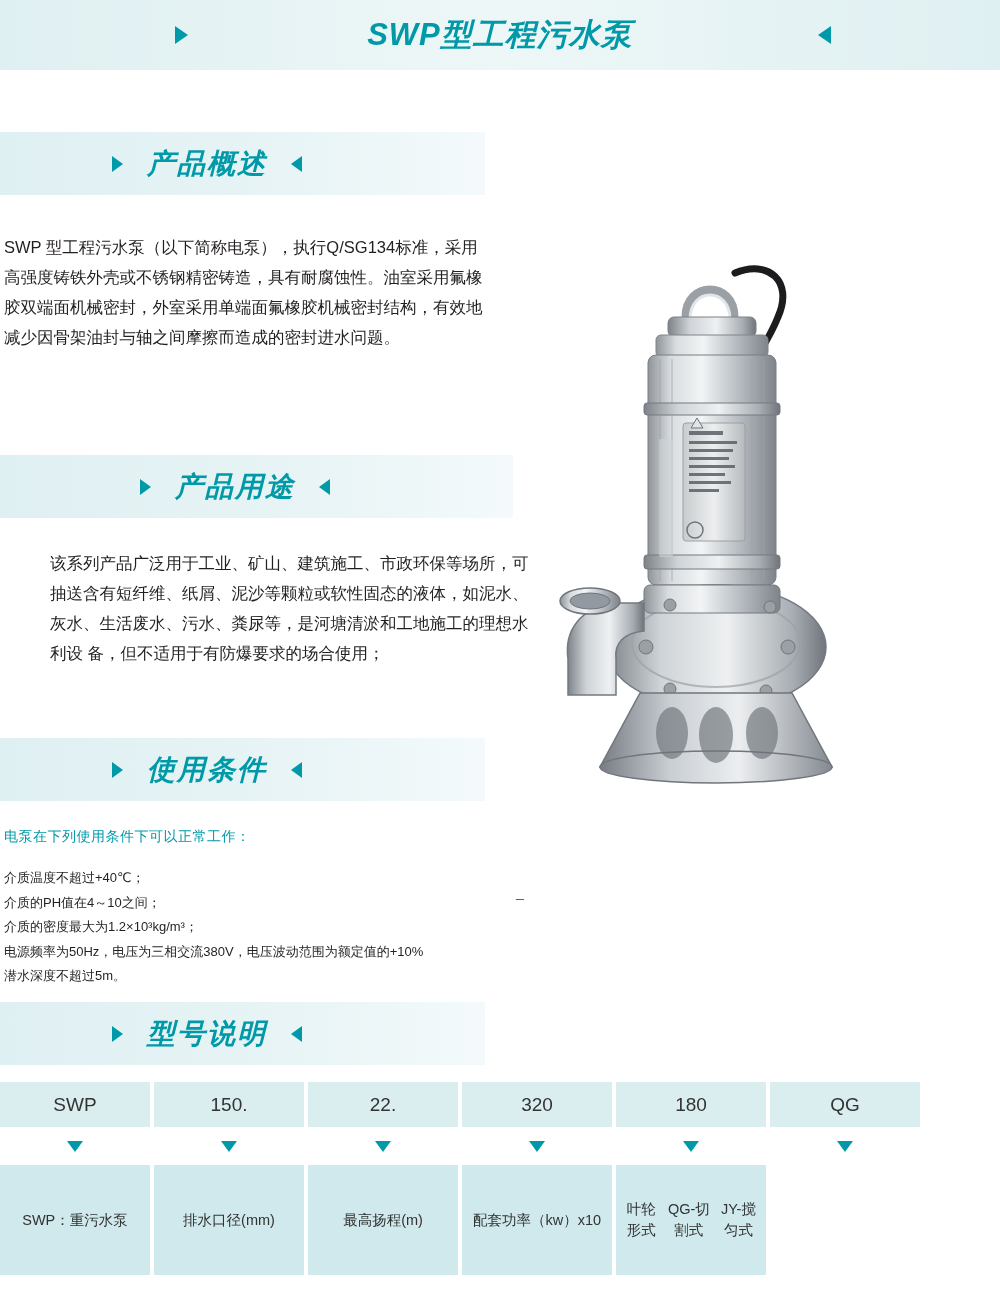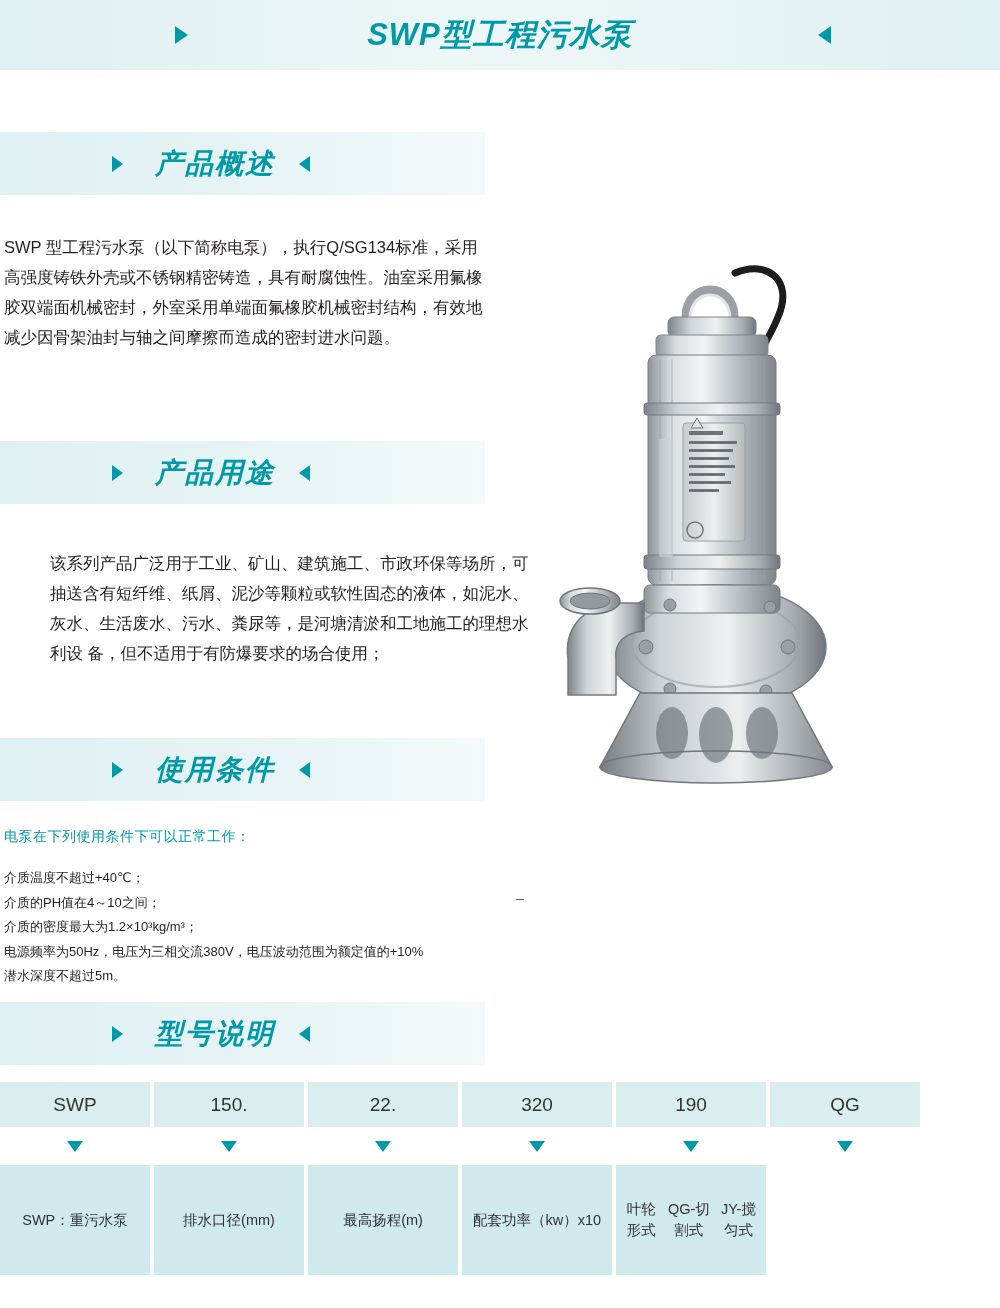--- a/index.html
+++ b/index.html
@@ -34,26 +34,26 @@
 
   
   .section-head{
     position:absolute;left:0;width:485px;height:63px;
     background:linear-gradient(to right,#dff0f2 0%,#e8f4f6 60%,#f4fafb 100%);
     display:flex;align-items:center;
   }
   .section-head .arrow-r{margin-left:112px;border-left-width:11px;border-top-width:8px;border-bottom-width:8px;}
   .section-head .sh-text{
     font-size:28px;font-weight:bold;font-style:italic;color:#0099a8;
-    margin-left:32px;letter-spacing:2px;
+    margin-left:24px;letter-spacing:2px;
   }
   .section-head .arrow-l{margin-left:24px;border-right-width:11px;border-top-width:8px;border-bottom-width:8px;}
 
   #head-overview{top:132px;}
-  #head-usage{top:441px;}
+  #head-usage{top:455px;padding-left:28px;}
   #head-conditions{top:738px;}
   #head-model{top:1002px;width:485px;}
 
   
   .para{
     position:absolute;left:4px;width:490px;
     font-size:16.5px;line-height:30px;color:#231f20;
   }
   #para-overview{top:232px;}
   #para-usage{top:548px;margin-left:46px;}
@@ -237,21 +237,21 @@
   <span class="sh-text">型号说明</span>
   <span class="arrow-l"></span>
 </div>
 
 <div class="model-wrap">
   <div class="model-row" id="row-codes">
       <div class="code-cell">SWP</div>
       <div class="code-cell">150.</div>
       <div class="code-cell">22.</div>
       <div class="code-cell">320</div>
-      <div class="code-cell">190</div>
+      <div class="code-cell">180</div>
       <div class="code-cell">QG</div>
     </div>
   <div class="arrow-row" id="row-arrows">
       <div class="arrow-cell">
         <span class="arrow-d"></span>
       </div>
       <div class="arrow-cell">
         <span class="arrow-d"></span>
       </div>
       <div class="arrow-cell">

